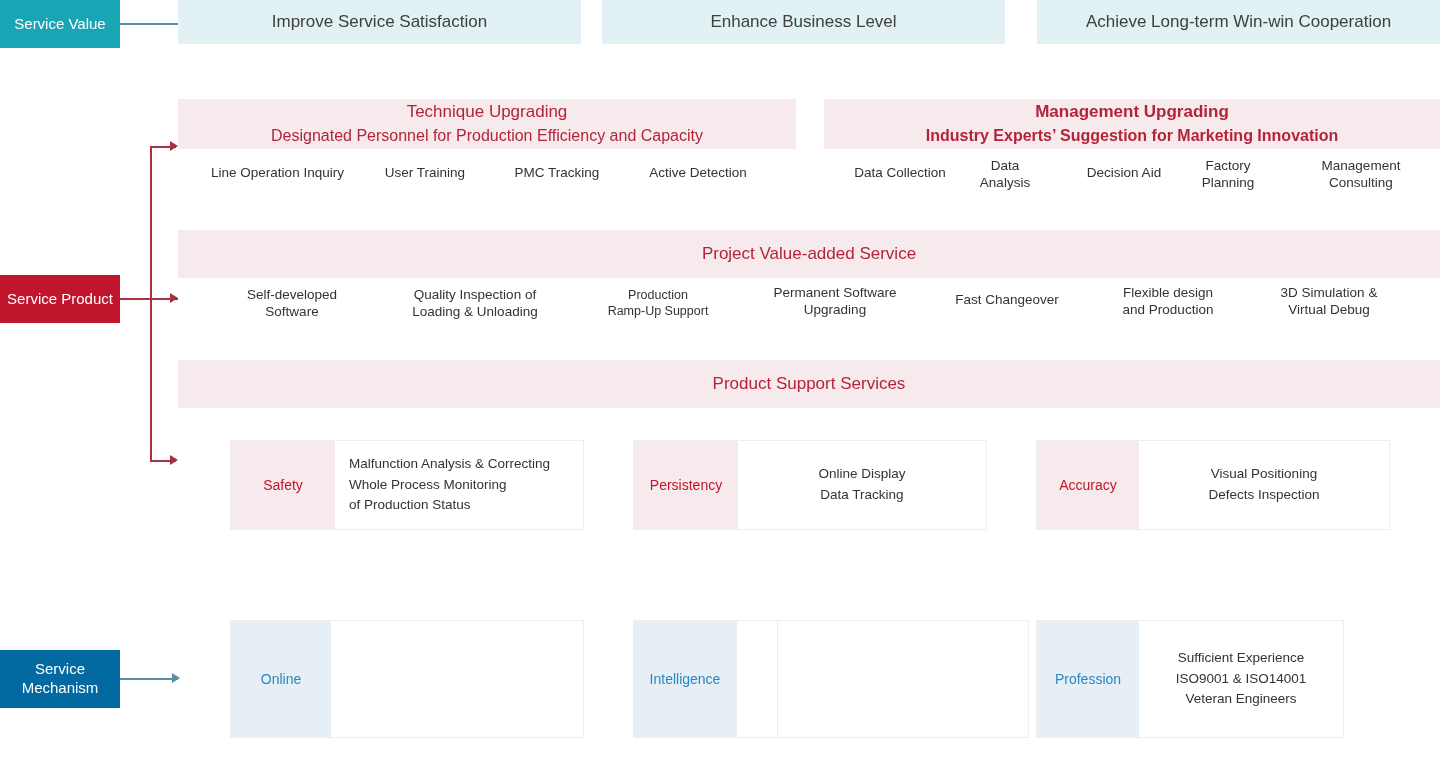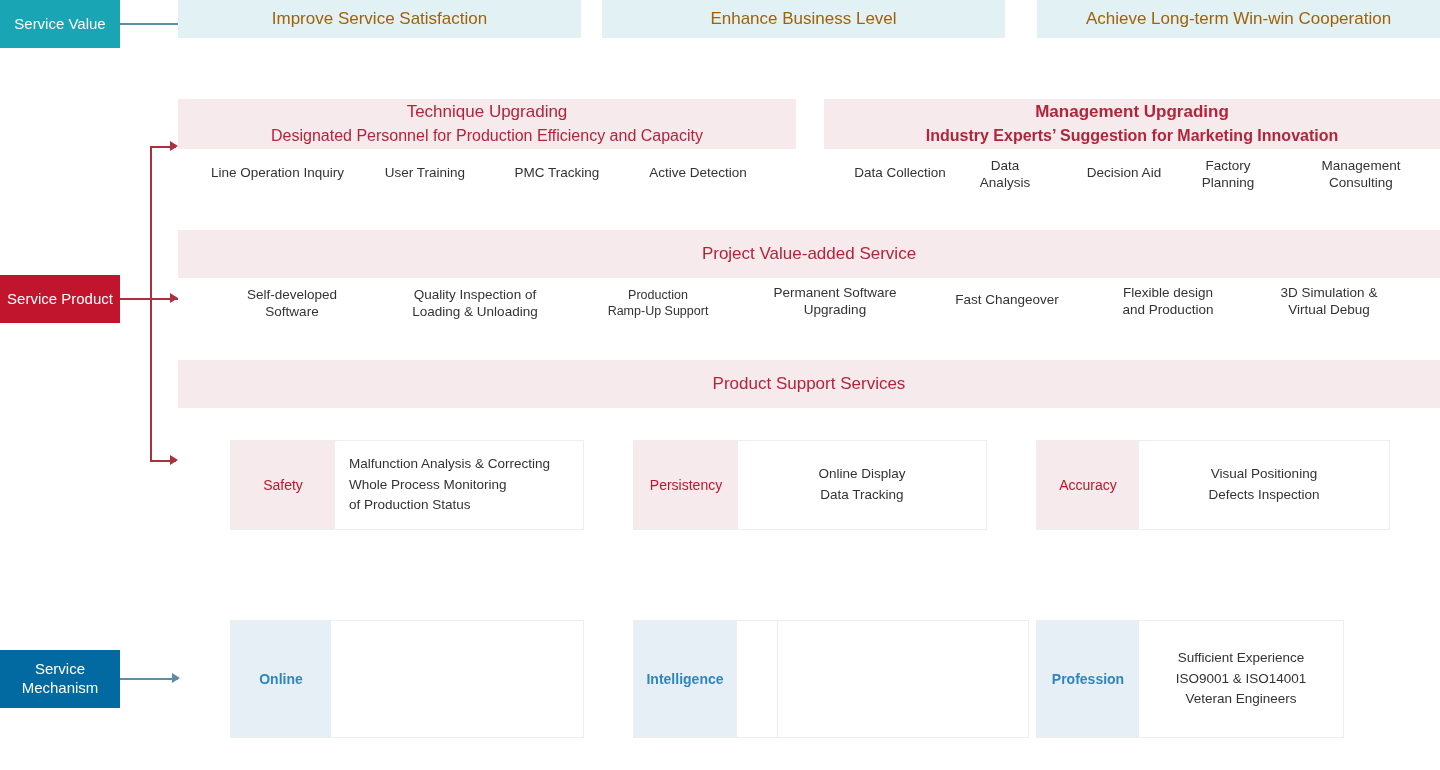--- a/index.html
+++ b/index.html
@@ -65,26 +65,26 @@
     width: 0; height: 0;
     border-top: 5px solid transparent;
     border-bottom: 5px solid transparent;
     border-left: 8px solid #5b8fa8;
   }
 
   
   .value-box {
     position: absolute;
     top: 0;
-    height: 38px;
+    height: 44px;
     background: #e2f1f3;
     display: flex;
     align-items: center;
     justify-content: center;
-    color: #a16207;
+    color: #404040;
     font-size: 17px;
   }
 
   
   .pink-bar {
     position: absolute;
     background: #f7eaec;
     display: flex;
     flex-direction: column;
     align-items: center;
@@ -126,21 +126,21 @@
     align-items: center;
     justify-content: center;
     box-sizing: border-box;
     flex: 1 1 auto;
     font-size: 13.5px;
     color: #333;
   }
   .card .vals .v { line-height: 1.55; }
 
   .card.red .key  { background: #f7eaec; color: #c0152c; }
-  .card.blue .key { background: #e6eff6; color: #2e86c1; font-weight: bold; }
+  .card.blue .key { background: #e6eff6; color: #2e86c1; }
 
   .spacer-cell {
     border-left: 1px solid #eeeeee;
     border-right: 1px solid #eeeeee;
     width: 40px;
   }
 </style>
 </head>
 <body>
 

